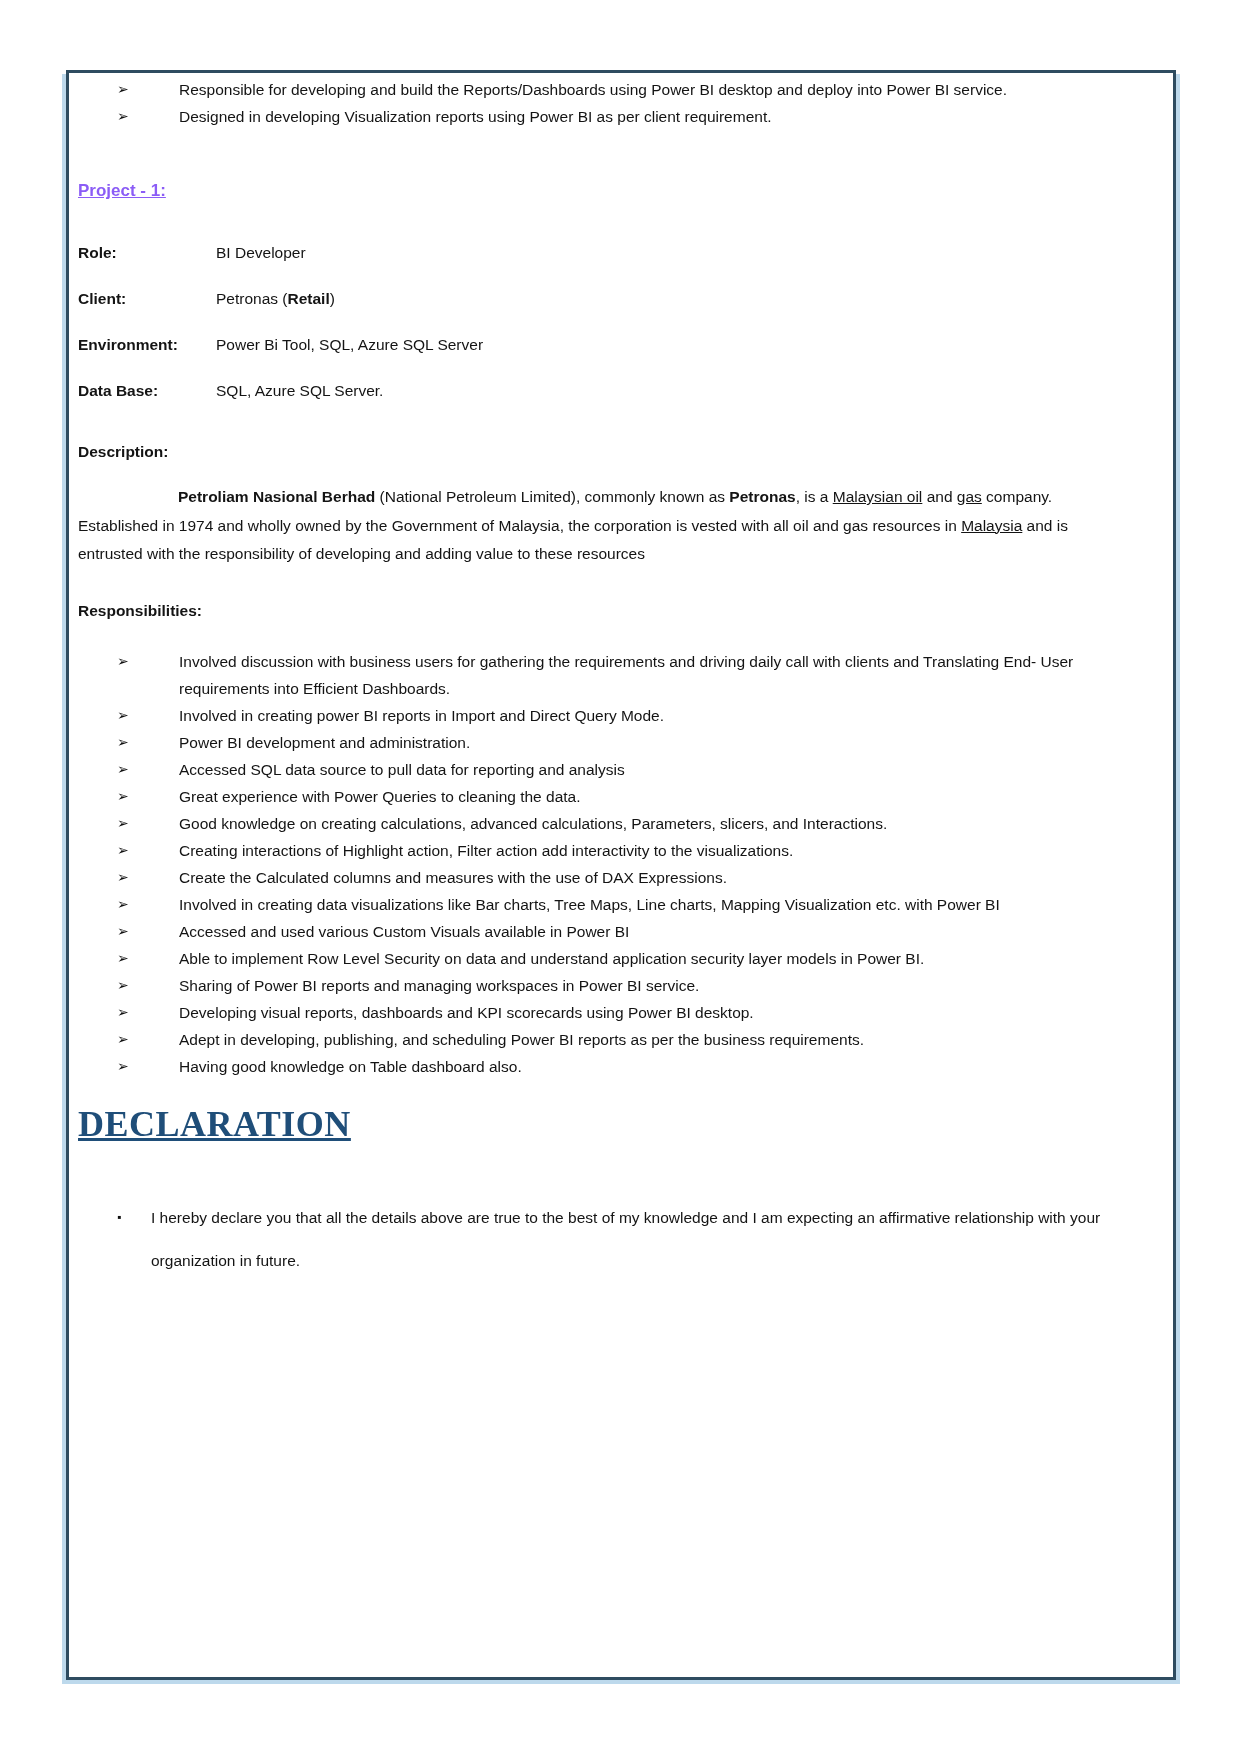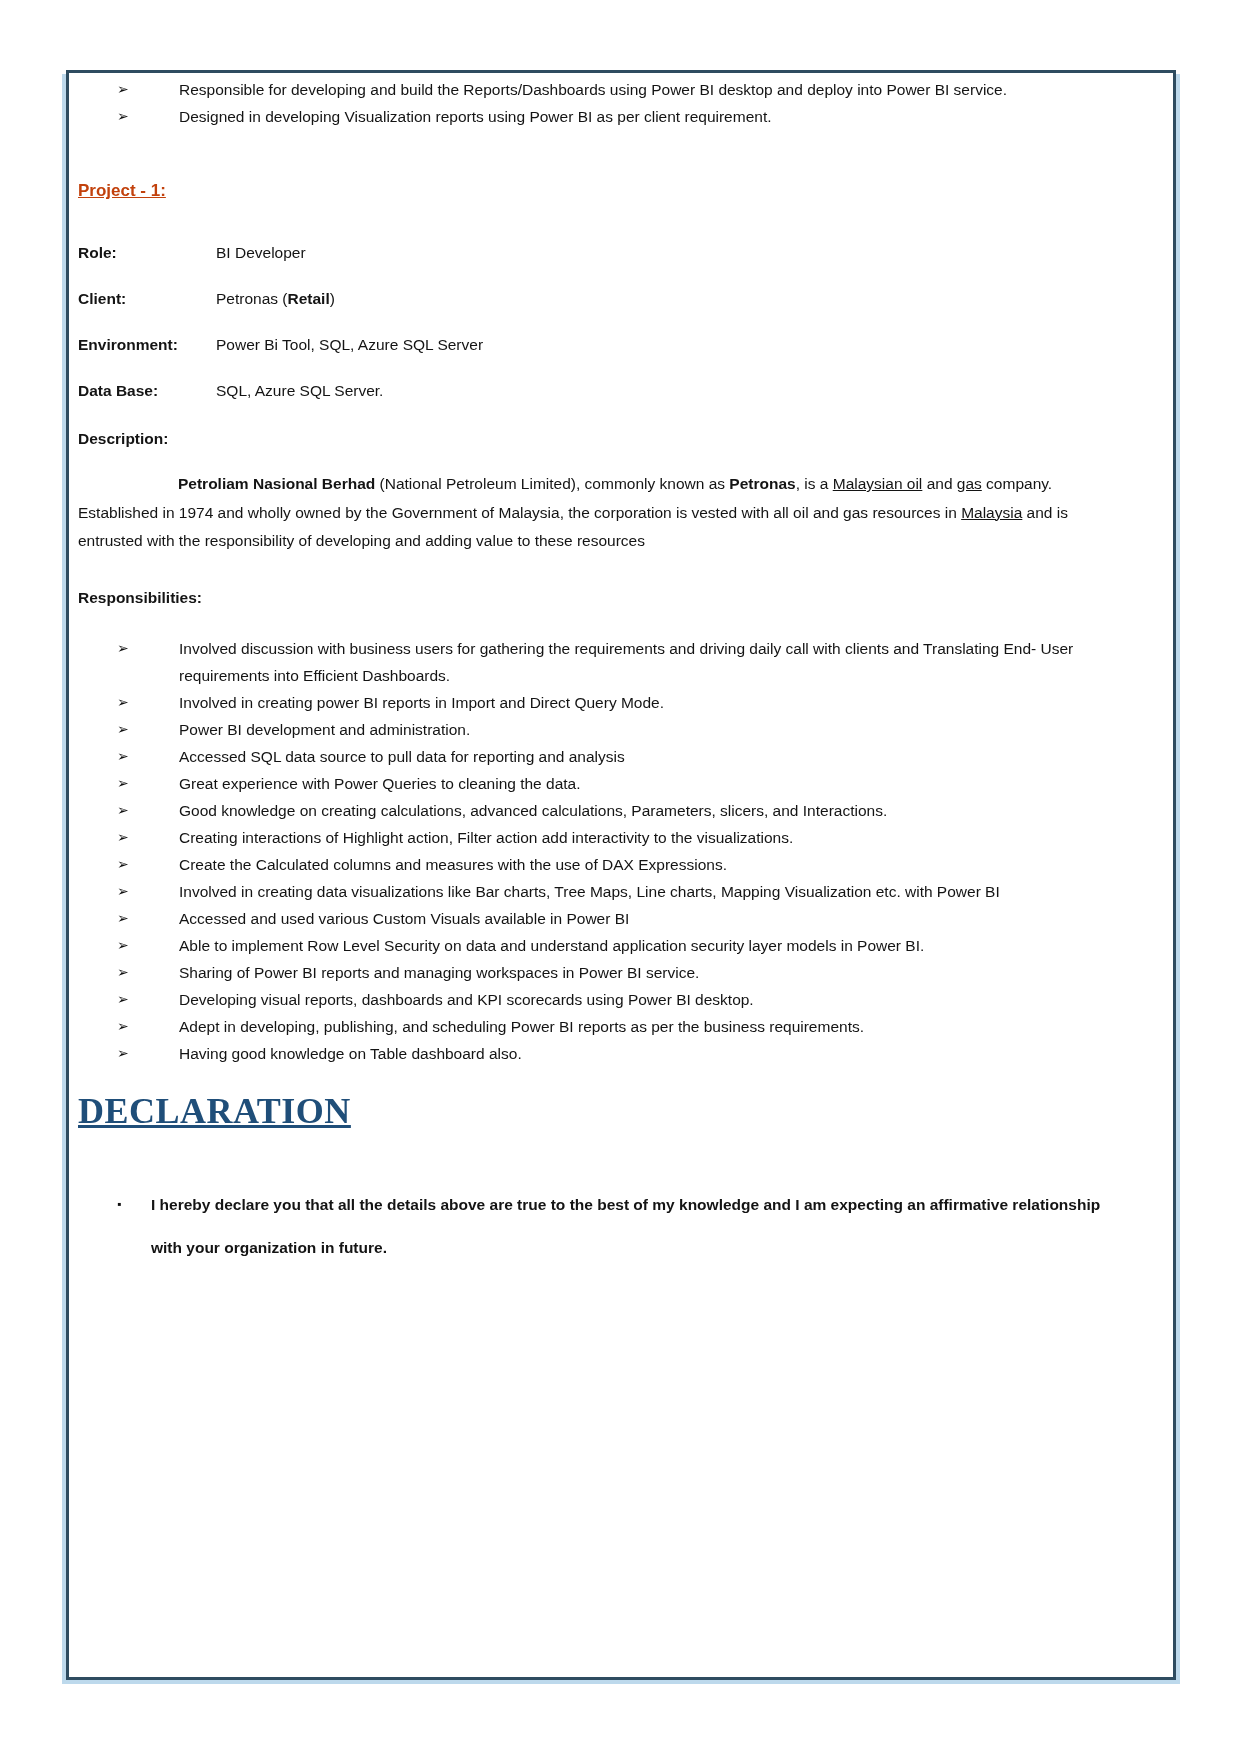--- a/index.html
+++ b/index.html
@@ -31,37 +31,37 @@
     font-size: 14px; line-height: 27px; color: #111;
   }
   ul.blist .li-text { flex: 1; margin-left: 28px; }
   
   ul.sqlist { list-style: none; margin-top: 56px; }
   ul.sqlist li { display: flex; line-height: 43px; }
   ul.sqlist .marker {
     width: 34px; margin-left: 39px; flex: 0 0 34px;
     font-size: 12px; line-height: 43px; color: #111;
   }
-  ul.sqlist .li-text { flex: 1; font-weight: bold; }
+  ul.sqlist .li-text { flex: 1; }
 
   .project-heading {
     margin-top: 47px;
     font-size: 17px; font-weight: bold;
     text-decoration: underline;
     line-height: 27px;
-    color: #c2410c;
+    color: #8b5cf6;
   }
   .fields { margin-top: 35px; }
   .field-row { line-height: 27px; margin-bottom: 19px; display: flex; }
   .field-label { font-weight: bold; width: 138px; flex: 0 0 138px; }
   .field-value { flex: 1; }
   .desc-label, .resp-label {
     font-weight: bold; line-height: 27px;
   }
-  .desc-label { margin-top: 21px; }
+  .desc-label { margin-top: 34px; }
   .resp-label { margin-top: 28px; }
   .description {
     margin-top: 18px;
     line-height: 28.5px;
     text-indent: 100px;
   }
   .resp-list { margin-top: 24px; }
   .declaration-heading {
     margin-top: 28px;
     font-family: "Liberation Serif", serif;

